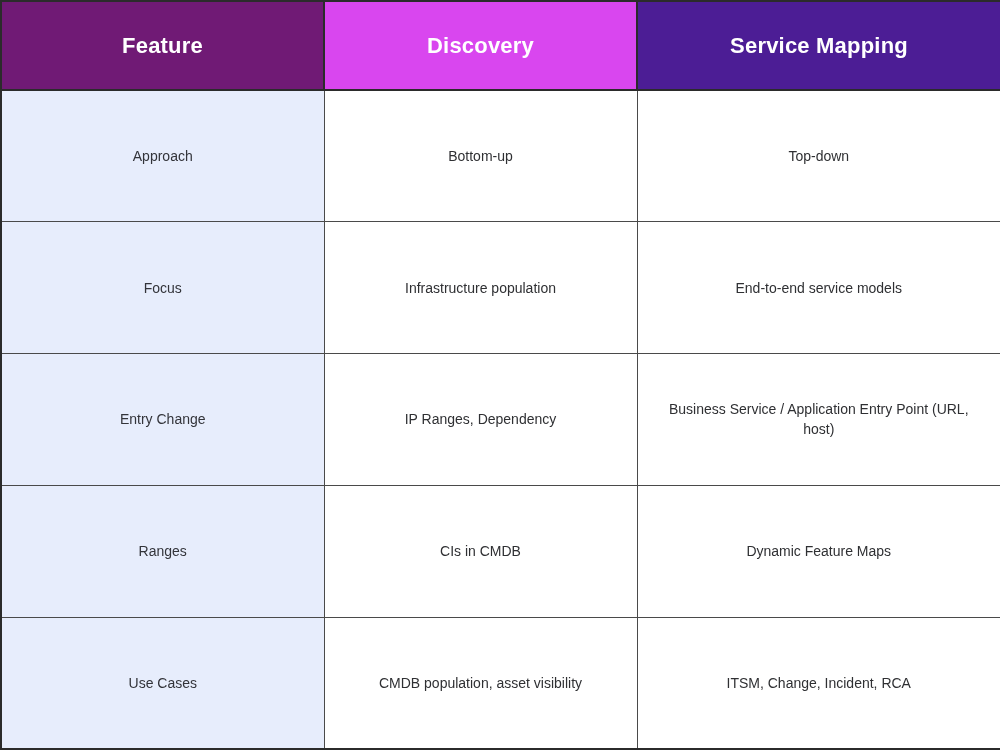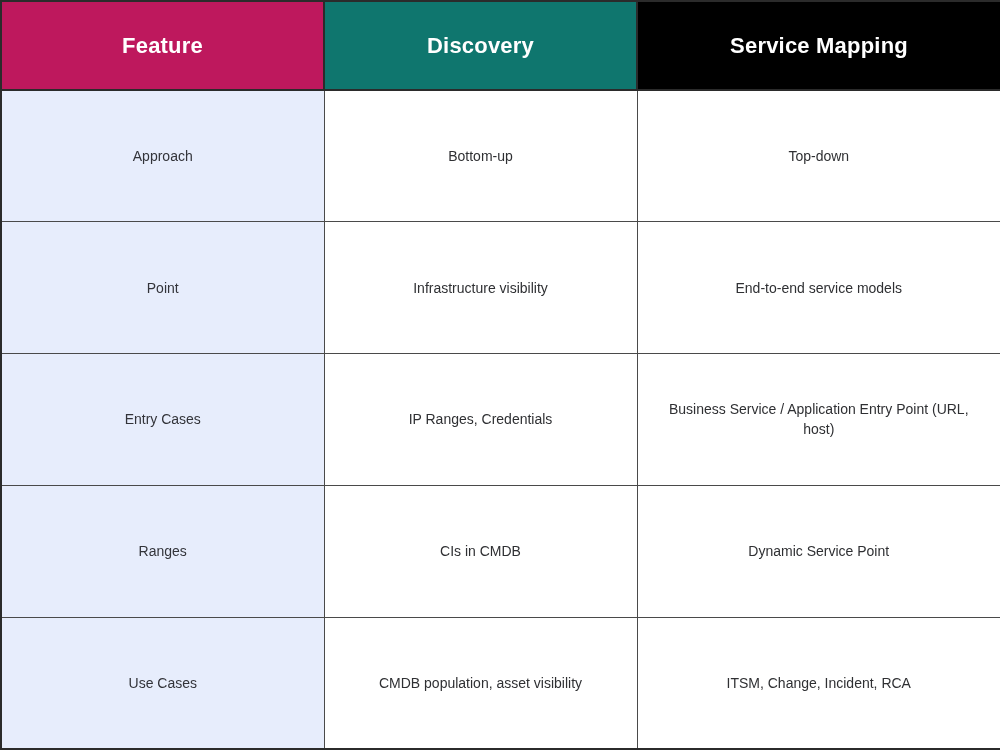--- a/index.html
+++ b/index.html
@@ -32,23 +32,23 @@
     text-align: center;
     vertical-align: middle;
     color: #ffffff;
     font-size: 22px;
     font-weight: bold;
     letter-spacing: 0.2px;
     border: 2px solid #2b2b2b;
     border-top: 2px solid #2b2b2b;
     box-sizing: border-box;
   }
-  thead th.head-feature   { background: #be185d; }
-  thead th.head-discovery { background: #0f766e; }
-  thead th.head-mapping   { background: #000000; }
+  thead th.head-feature   { background: #701a75; }
+  thead th.head-discovery { background: #d946ef; }
+  thead th.head-mapping   { background: #4c1d95; }
 
   
   tbody td {
     height: 110px;
     padding: 16px 14px;
     text-align: center;
     vertical-align: middle;
     font-size: 14px;
     font-weight: 400;
     color: #2f3033;
@@ -99,51 +99,51 @@
       <td class="cell-discovery">
         <span class="cell-text">Bottom-up</span>
       </td>
       <td class="cell-mapping">
         <span class="cell-text">Top-down</span>
       </td>
     </tr>
 
     <tr>
       <td class="cell-feature">
-        <span class="cell-text">Point</span>
+        <span class="cell-text">Focus</span>
       </td>
       <td class="cell-discovery">
-        <span class="cell-text">Infrastructure visibility</span>
+        <span class="cell-text">Infrastructure population</span>
       </td>
       <td class="cell-mapping">
         <span class="cell-text">End-to-end service models</span>
       </td>
     </tr>
 
     <tr>
       <td class="cell-feature">
-        <span class="cell-text">Entry Cases</span>
+        <span class="cell-text">Entry Change</span>
       </td>
       <td class="cell-discovery">
-        <span class="cell-text">IP Ranges, Credentials</span>
+        <span class="cell-text">IP Ranges, Dependency</span>
       </td>
       <td class="cell-mapping">
         <span class="cell-text">Business Service / Application Entry Point (URL, host)</span>
       </td>
     </tr>
 
     <tr>
       <td class="cell-feature">
         <span class="cell-text">Ranges</span>
       </td>
       <td class="cell-discovery">
         <span class="cell-text">CIs in CMDB</span>
       </td>
       <td class="cell-mapping">
-        <span class="cell-text">Dynamic Service Point</span>
+        <span class="cell-text">Dynamic Feature Maps</span>
       </td>
     </tr>
 
 
     <tr>
       <td class="cell-feature">
         <span class="cell-text">Use Cases</span>
       </td>
       <td class="cell-discovery">
         <span class="cell-text">CMDB population, asset visibility</span>

